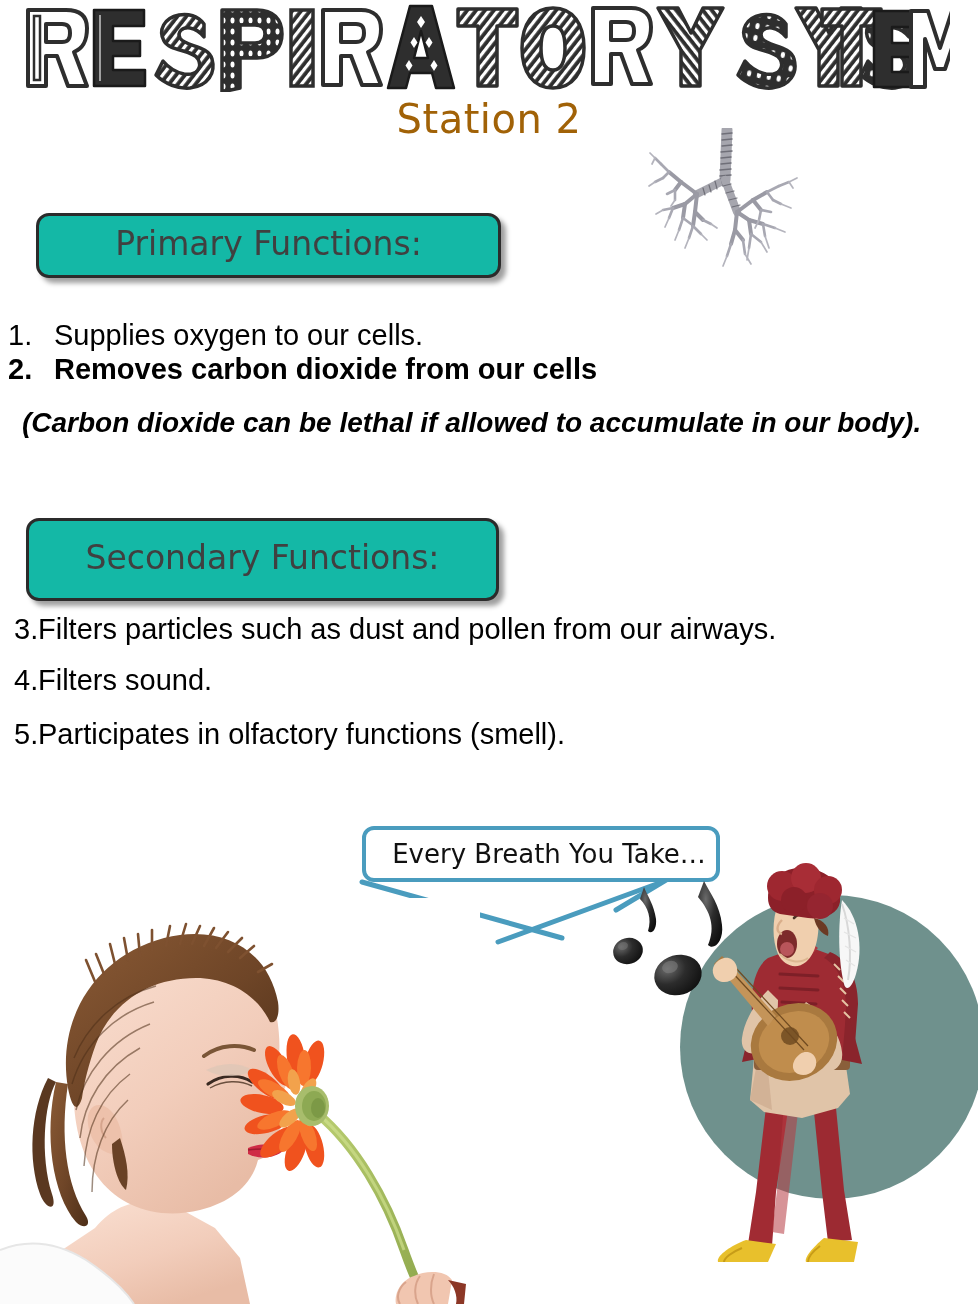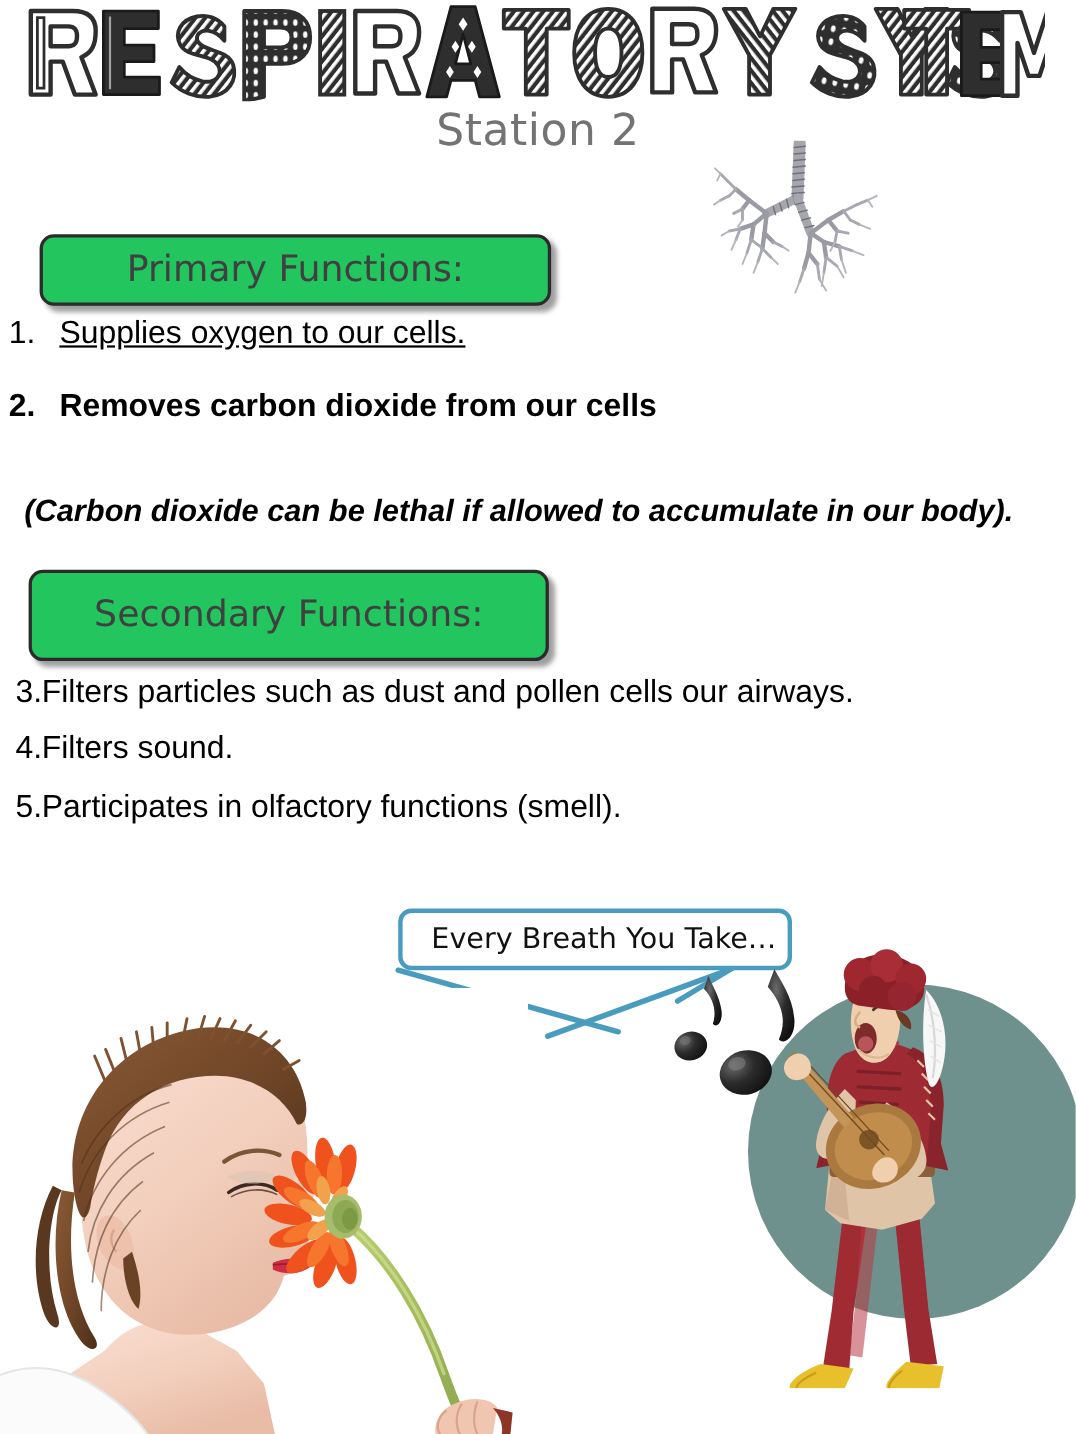--- a/index.html
+++ b/index.html
@@ -34,38 +34,38 @@
   #station-label {
     position: absolute;
     top: 96px;
     left: 0;
     width: 978px;
     text-align: center;
     font-family: "DejaVu Sans", sans-serif;
     font-size: 40px;
     font-weight: 400;
     letter-spacing: 0.5px;
-    color: #737373;
+    color: #a16207;
     line-height: 1.15;
   }
 
   
   #bronchi-art {
     position: absolute;
     left: 645px;
     top: 128px;
     width: 165px;
     height: 155px;
   }
 
   
   .pink-heading {
     position: absolute;
     box-sizing: border-box;
-    background: #22c55e;
+    background: #14b8a6;
     border: 3px solid #2b2b2b;
     border-radius: 13px;
     box-shadow: 5px 5px 5px rgba(0,0,0,0.38);
     color: #404040;
     font-family: "DejaVu Sans", sans-serif;
     font-size: 33px;
     line-height: 1;
     display: flex;
     align-items: center;
     justify-content: center;
@@ -100,24 +100,23 @@
   }
   .note-line {
     position: absolute;
     font-family: "Liberation Sans Narrow", "Liberation Sans", sans-serif;
     font-stretch: condensed;
     font-size: 28px;
     font-weight: bold;
     font-style: italic;
     color: #000000;
     white-space: nowrap;
-    margin-top: 42px;
-  }
-
-  #item-1 { left: 8px;  top: 288px; text-decoration: underline; }
+  }
+
+  #item-1 { left: 8px;  top: 320px; }
   #item-2 { left: 8px;  top: 354px; font-weight: bold; }
   #note-1 { left: 22px; top: 407px; }
 
   #item-3 { left: 14px; top: 614px; }
   #item-4 { left: 14px; top: 665px; }
   #item-5 { left: 14px; top: 698px; margin-top: 21px; }
   .list-line.plain .num { width: 24px; }
 
   
   #speech-tail {
@@ -424,21 +423,21 @@
 <div id="item-2" class="list-line">
   <span class="num">2.</span><span>Removes carbon dioxide from our cells</span>
 </div>
 <div id="note-1" class="note-line">(Carbon dioxide can be lethal if allowed to accumulate in our body).</div>
 
 <div id="secondary-heading" class="pink-heading">
   <span>Secondary Functions:</span>
 </div>
 
 <div id="item-3" class="list-line plain">
-  <span class="num">3.</span><span>Filters particles such as dust and pollen cells our airways.</span>
+  <span class="num">3.</span><span>Filters particles such as dust and pollen from our airways.</span>
 </div>
 <div id="item-4" class="list-line plain">
   <span class="num">4.</span><span>Filters sound.</span>
 </div>
 <div id="item-5" class="list-line plain">
   <span class="num">5.</span><span>Participates in olfactory functions (smell).</span>
 </div>
 
 <svg id="woman-photo" viewBox="0 0 480 406" xmlns="http://www.w3.org/2000/svg">
   <defs>

